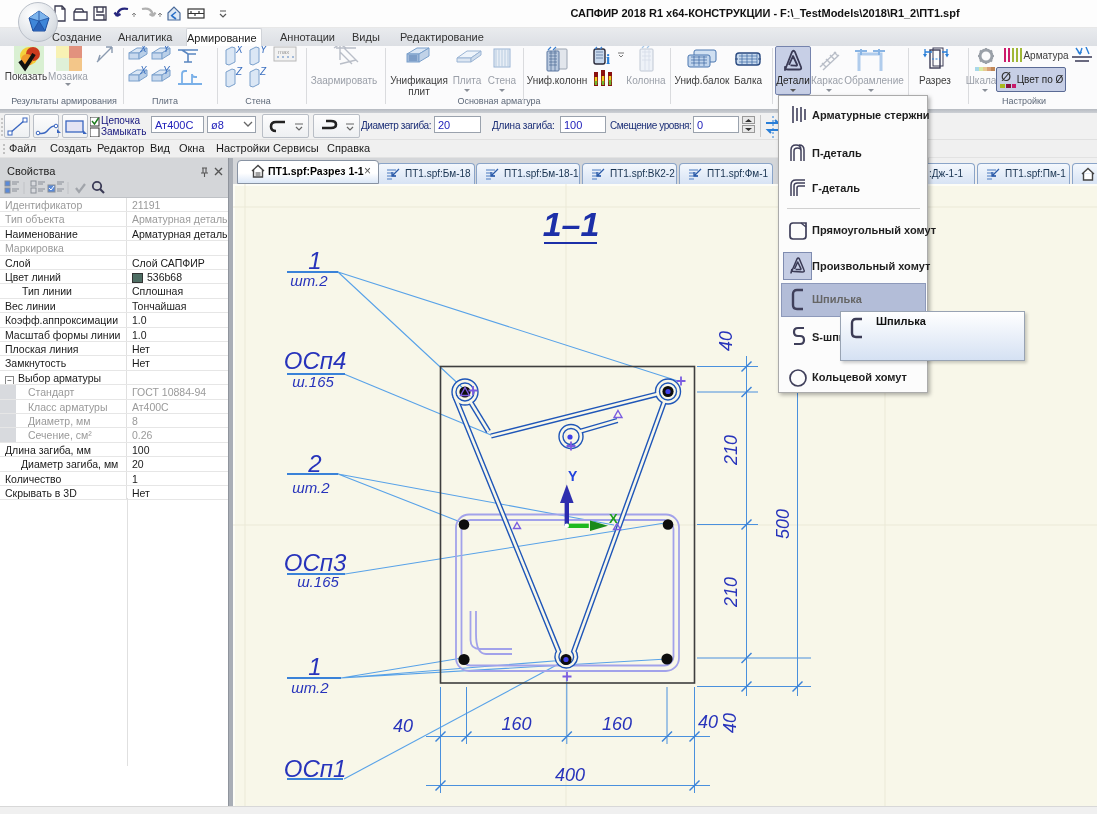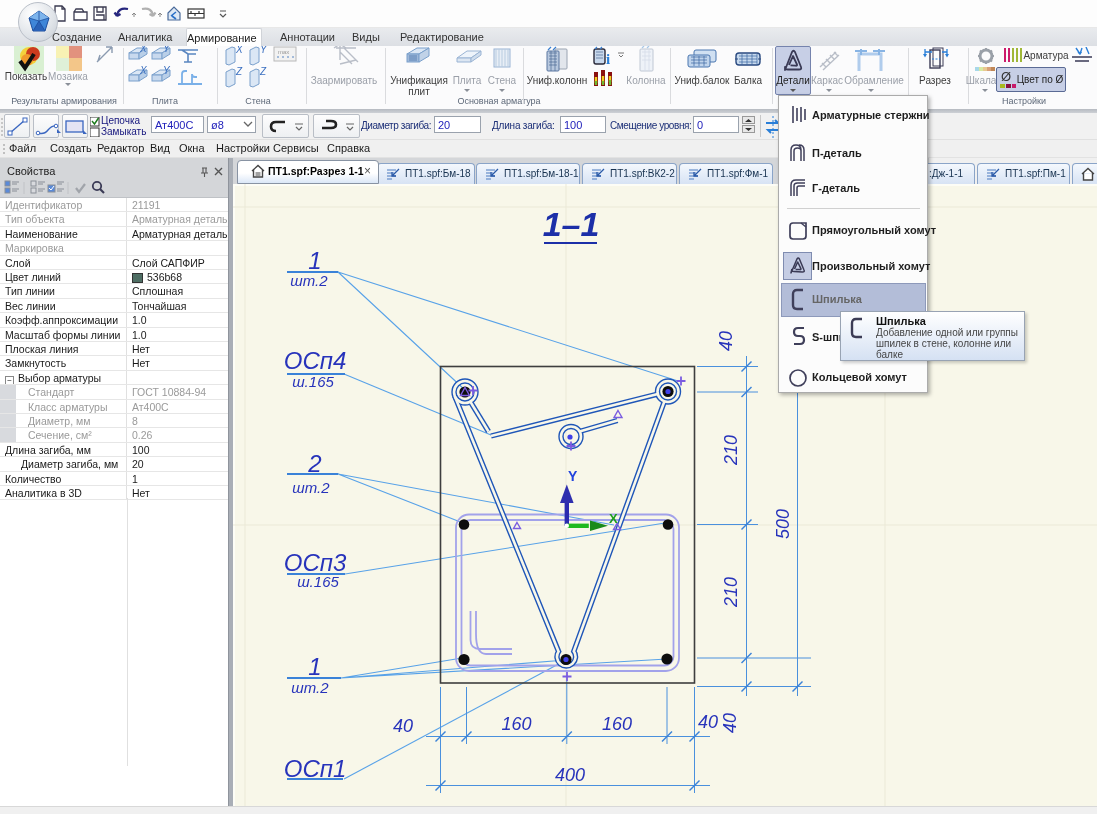--- a/index.html
+++ b/index.html
@@ -69,20 +69,21 @@
   <path d="M92,5 q10,-2 11,7 m0,0 l2.5,-3.5 m-2.5,3.5 l-3.5,-2" stroke="#b0b0b0" stroke-width="2.2" fill="none"></path>
   <path d="M108,11 l2,-2 2,2 m-2,-2 v4" stroke="#888" stroke-width="1" fill="none"></path>
   <path d="M118,9 l6,-6 6,6 v7 h-12 z" fill="#dde8f5" stroke="#4a6a9a" stroke-width="1.2"></path>
   <path d="M121,12 l5,-4 m0,7 l-4,-3" stroke="#2a70c8" stroke-width="1.6"></path>
   <g stroke="#333" stroke-width="1.2">
         <rect x="138" y="5" width="16" height="9" fill="#fff"></rect>
         <path d="M138,9.5 h16 M141,7 v2 M145,10 v2 M149,7 v2"></path>
       </g>
   <path d="M170,7 h6 m-6,3 l3,3 3,-3" stroke="#555" stroke-width="1.2" fill="none"></path>
  </svg>
+ <div id="apptitle">САПФИР 2018 R1 x64-КОНСТРУКЦИИ - F:\_TestModels\2018\R1_2\ПТ1.spf</div>
 </div>
 <div id="logo">
  <svg width="38" height="38" viewBox="0 0 38 38" style="position:absolute;left:1px;top:1px">
   <polygon points="19,7 29,14 25,27 13,27 9,14" fill="#3f86d8" stroke="#1d4e9e" stroke-width="1"></polygon>
   <polygon points="19,7 29,14 19,17 9,14" fill="#7db4ec"></polygon>
   <polygon points="19,17 25,27 13,27" fill="#2a62b8"></polygon>
   <path d="M9,14 l10,3 10,-3 M19,7 v10 M13,27 l6,-10 6,10" stroke="#1d4e9e" stroke-width=".8" fill="none"></path>
  </svg>
 </div>
 
@@ -430,21 +431,21 @@
       </div>
 <div class="prow" style="top:57.6px">
         <div class="pname bk" style="padding-left:5px">Слой</div>
         <div class="pval bk">Слой САПФИР</div>
       </div>
 <div class="prow" style="top:72.0px">
         <div class="pname bk" style="padding-left:5px">Цвет линий</div>
         <div class="pval bk"><span style="display:inline-block;width:11px;height:10px;background:#4e6e64;border:1px solid #333;vertical-align:-2px;margin-right:4px"></span>536b68</div>
       </div>
 <div class="prow" style="top:86.4px">
-        <div class="pname bk" style="padding-left:5px">Тип линии</div>
+        <div class="pname bk" style="padding-left:22px">Тип линии</div>
         <div class="pval bk">Сплошная</div>
       </div>
 <div class="prow" style="top:100.8px">
         <div class="pname bk" style="padding-left:5px">Вес линии</div>
         <div class="pval bk">Тончайшая</div>
       </div>
 <div class="prow" style="top:115.2px">
         <div class="pname bk" style="padding-left:5px">Коэфф.аппроксимации</div>
         <div class="pval bk">1.0</div>
       </div>
@@ -490,21 +491,21 @@
       </div>
 <div class="prow" style="top:259.2px">
         <div class="pname bk" style="padding-left:21px">Диаметр загиба, мм</div>
         <div class="pval bk">20</div>
       </div>
 <div class="prow" style="top:273.6px">
         <div class="pname bk" style="padding-left:5px">Количество</div>
         <div class="pval bk">1</div>
       </div>
 <div class="prow" style="top:288.0px">
-        <div class="pname bk" style="padding-left:5px">Аналитика в 3D</div>
+        <div class="pname bk" style="padding-left:5px">Скрывать в 3D</div>
         <div class="pval bk">Нет</div>
       </div>
     </div>
  <div id="vline"></div>
 </div>
 <div id="split"></div>
 
 <div id="doctabs">
  <div class="dtab active" style="left:4px;width:142px;padding-left:30px">ПТ1.spf:Разрез 1-1
    <span style="position:absolute;right:7px;top:0;font-weight:normal;color:#555;font-size:12px">×</span>
@@ -748,14 +749,13 @@
   <circle cx="11" cy="11" r="8" stroke="#3f3f5a" stroke-width="1.7" fill="none"></circle>
  </svg>
  <div class="mrow" style="left:33px;top:275px">Кольцевой хомут</div>
 </div>
 
 <div id="mtip">
  <svg class="abs" style="left:8px;top:5px" width="18" height="24" viewBox="0 0 18 24">
   <path d="M13,2 H7 Q3,2 3,6 V16 Q3,20 7,20 H13" stroke="#3c3c55" stroke-width="2.4" fill="none"></path>
  </svg>
  <div class="abs" style="left:35px;top:3px;font-size:11px;font-weight:bold;color:#111">Шпилька</div>
- <div class="abs" style="left:35px;top:15px;font-size:10px;color:#444;line-height:11px">Добавление одной или группы<br>шпилек в стене, колонне или<br>балке</div>
 </div>
 
 </body></html>

